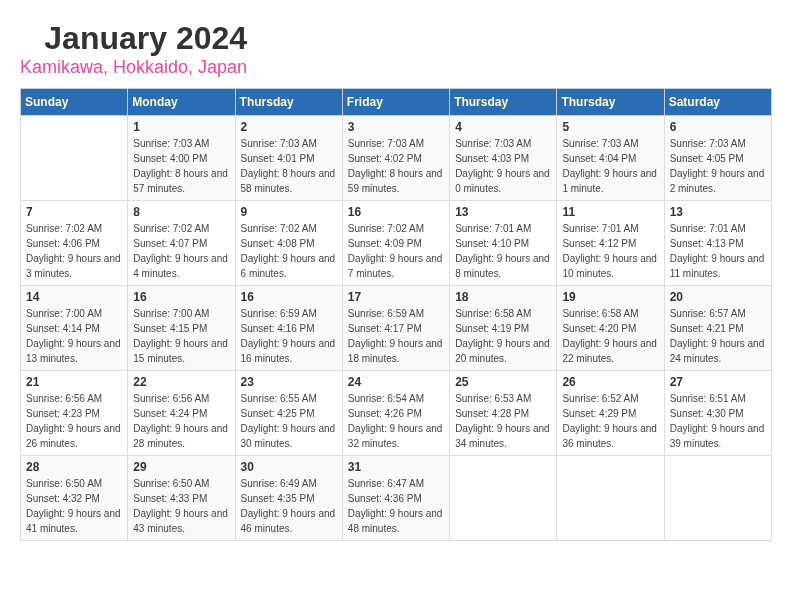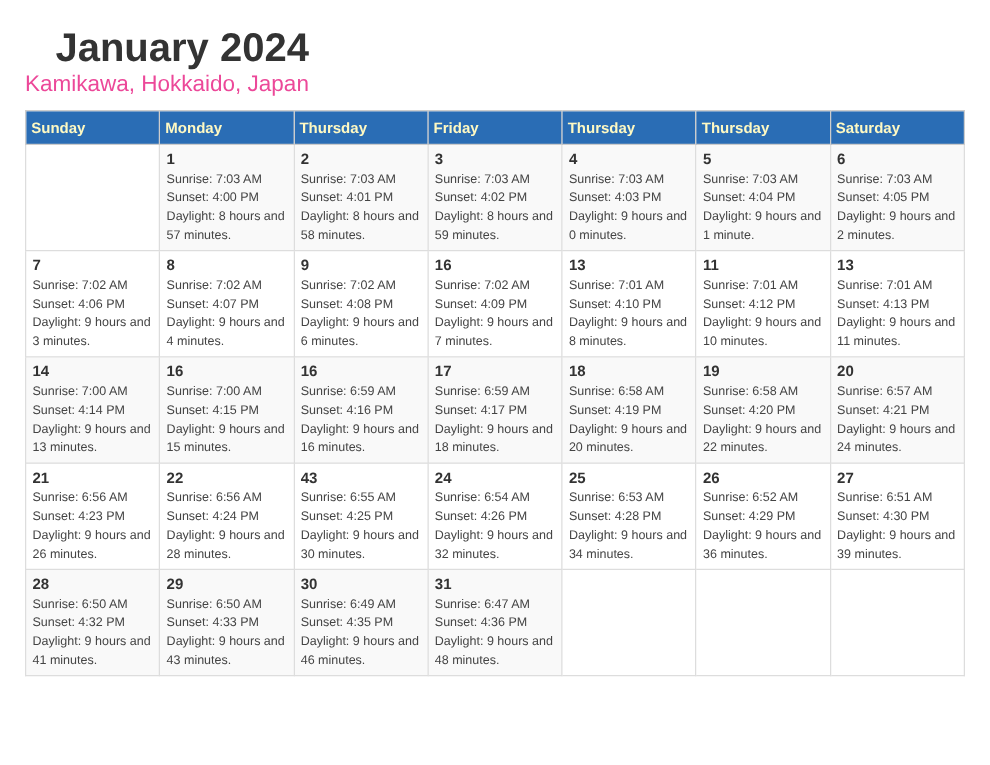--- a/index.html
+++ b/index.html
@@ -248,21 +248,21 @@
             Sunrise: 6:56 AM<br>Sunset: 4:23 PM<br>Daylight: 9 hours and 26 minutes.
           </div>
         </td>
         <td>
           <span class="day-number">22</span>
           <div class="day-info">
             Sunrise: 6:56 AM<br>Sunset: 4:24 PM<br>Daylight: 9 hours and 28 minutes.
           </div>
         </td>
         <td>
-          <span class="day-number">43</span>
+          <span class="day-number">23</span>
           <div class="day-info">
             Sunrise: 6:55 AM<br>Sunset: 4:25 PM<br>Daylight: 9 hours and 30 minutes.
           </div>
         </td>
         <td>
           <span class="day-number">24</span>
           <div class="day-info">
             Sunrise: 6:54 AM<br>Sunset: 4:26 PM<br>Daylight: 9 hours and 32 minutes.
           </div>
         </td>

